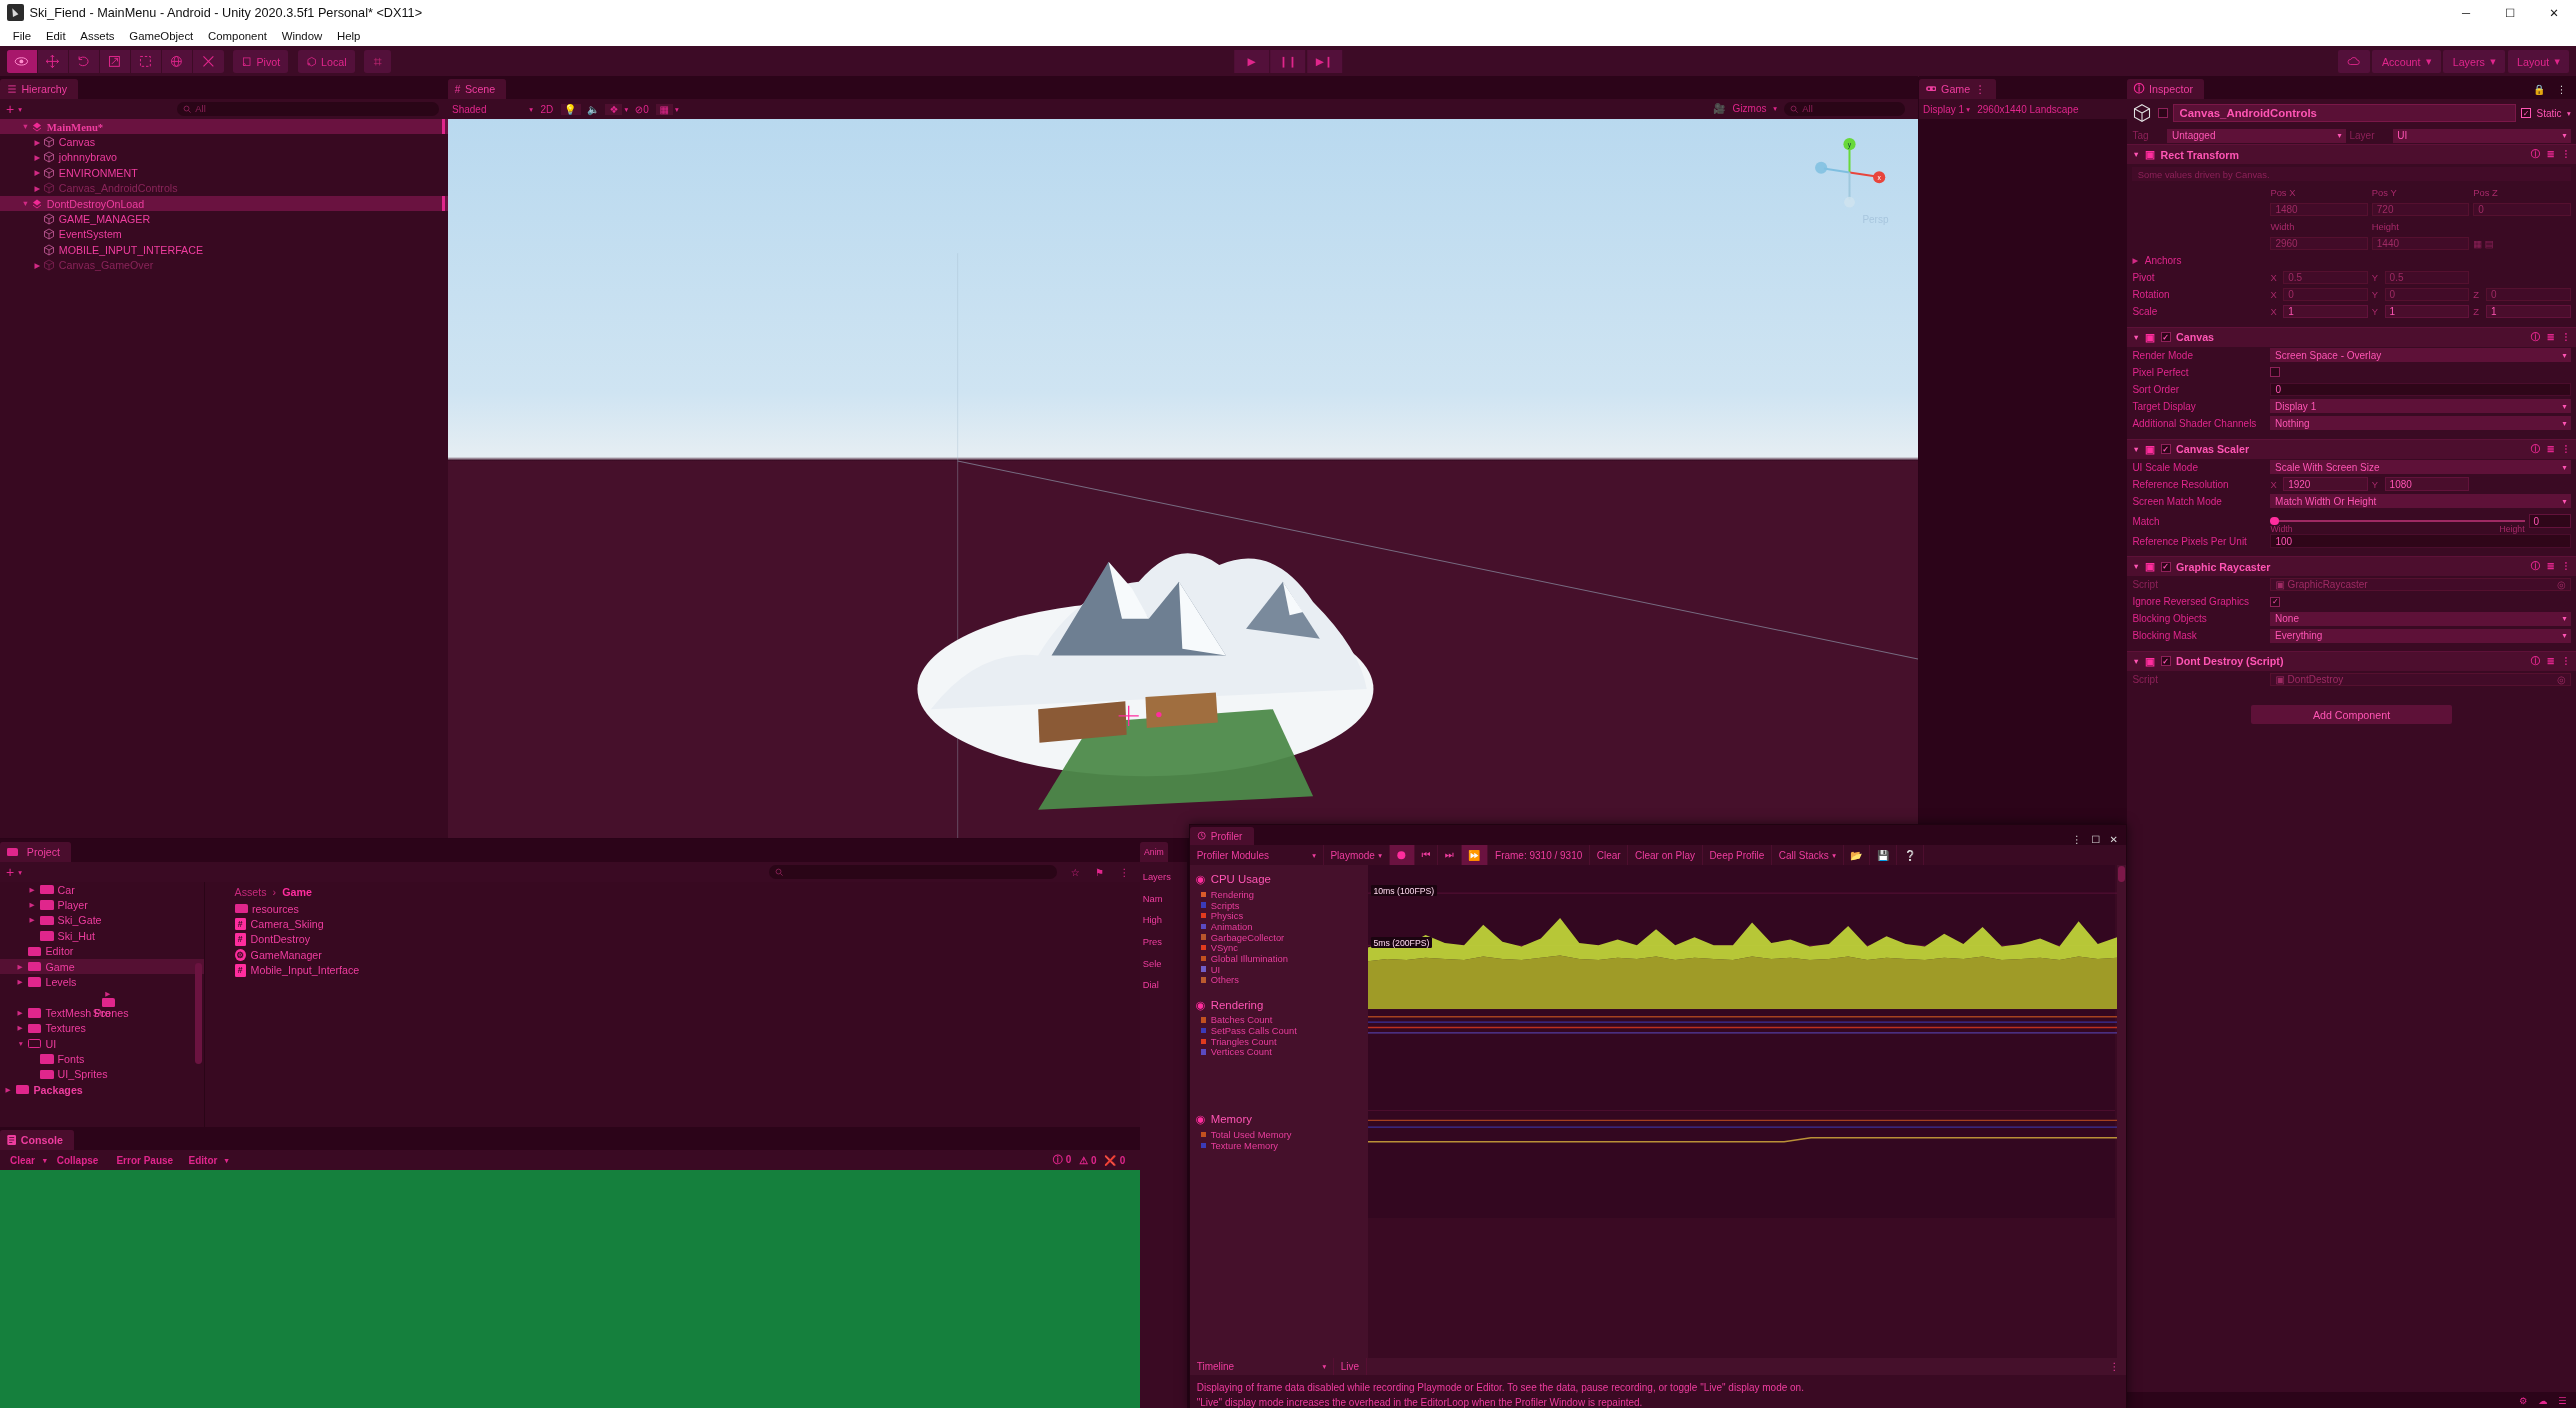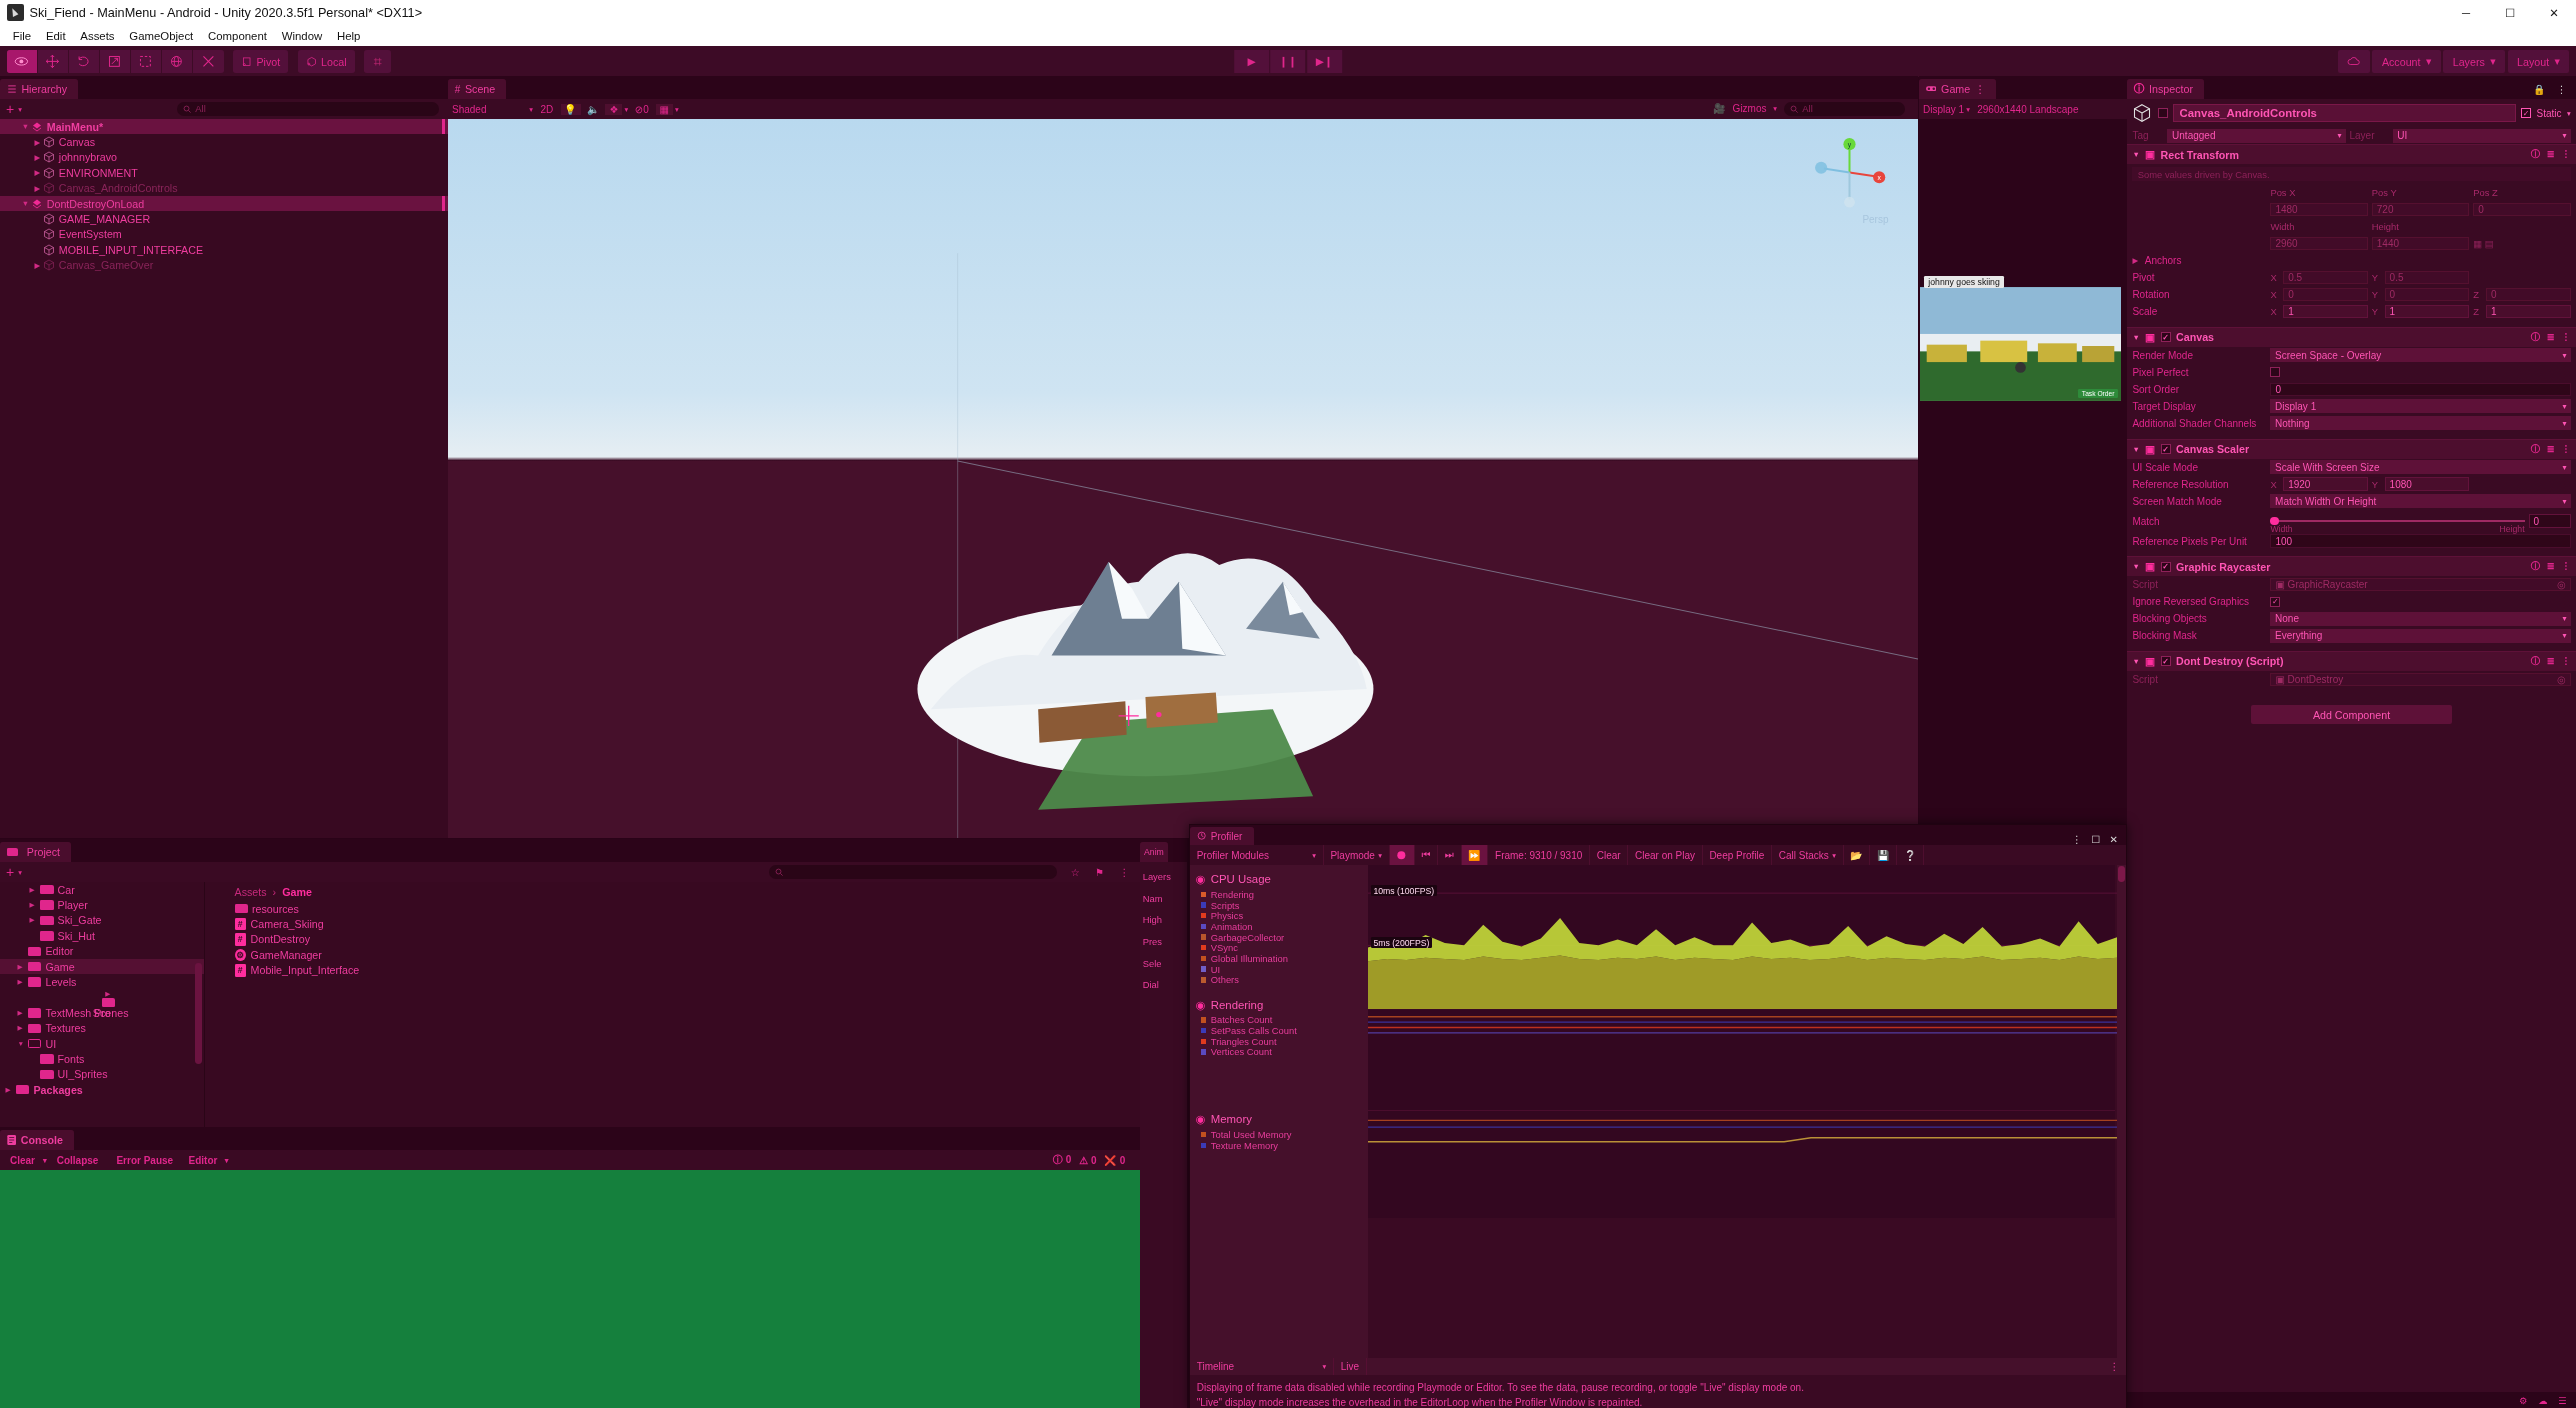--- a/index.html
+++ b/index.html
@@ -330,21 +330,21 @@
     </div>
     <div id="hierarchy-rows">
         <div class="hrow selbar" style="padding-left: 20px;">
           <span class="arrow">▼</span>
           <span class="gico">
             <svg width="12" height="12" viewBox="0 0 24 24" fill="#ff2d9e">
               <path d="M12 3l8 6-8 6-8-6z" opacity="0.9"></path>
               <path d="M4 14l8 6 8-6" fill="none" stroke="#ff2d9e" stroke-width="1.6"></path>
             </svg>
           </span>
-          <span class="lbl" style="font-weight: bold;">MainMenu*</span>
+          <span class="lbl" style="font-weight: bold; font-family: Liberation Serif, serif;">MainMenu*</span>
           <span class="endmark"></span>
         </div>
         <div class="hrow" style="padding-left: 32px;">
           <span class="arrow">▶</span>
           <span class="gico">
             <svg width="12" height="12" viewBox="0 0 24 24" stroke="#e06bb0" stroke-width="1.4" fill="none">
               <path d="M12 2l9 5v10l-9 5-9-5V7z"></path>
               <path d="M12 12l9-5M12 12v10M12 12L3 7"></path>
             </svg>
           </span>
@@ -521,34 +521,20 @@
           </svg>
         <span>Game</span>
         <span class="dots">⋮</span>
       </div>
     </div>
     <div class="ptoolbar">
       <span>Display 1</span>
       <span style="font-size:7.4px">▾</span>
       <span style="margin-left:5.4px;white-space:nowrap">2960x1440 Landscape</span>
     </div>
-    <div class="gamecontent" style="top:211px;height:114px;left:1.3px;width:201px;">
-      <svg width="201" height="114" viewBox="0 0 300 170">
-        <rect width="300" height="170" fill="#8fb9d6"></rect>
-        <rect y="70" width="300" height="100" fill="#e9eef2"></rect>
-        <rect y="96" width="300" height="74" fill="#2f6a2d"></rect>
-        <rect x="10" y="86" width="60" height="26" fill="#c8b23a"></rect>
-        <rect x="90" y="80" width="70" height="32" fill="#d8c242"></rect>
-        <rect x="176" y="84" width="58" height="28" fill="#c8b23a"></rect>
-        <rect x="242" y="88" width="48" height="24" fill="#b9a336"></rect>
-        <circle cx="150" cy="120" r="8" fill="#333"></circle>
-      </svg>
-      <div style="position:absolute;left:4px;top:-10.7px;background:#e8e8e8;color:#111;font-size:8.7px;padding:0.7px 4px;border-radius:1.3px;">johnny goes skiing</div>
-      <div style="position:absolute;right:3.4px;bottom:3.4px;background:#2e8b3a;color:#fff;font-size:6.7px;padding:0.7px 3.4px;border-radius:1.3px;">Task Order</div>
-    </div>
   </div>
 
   <div class="panel" id="inspector">
     <div class="ptabbar">
       <div class="ptab">
         <span style="color:#ff2d9e;font-weight:bold">ⓘ</span>
         <span>Inspector</span>
       </div>
       <div style="margin-left:auto;display:flex;gap:10.7px;padding:0 9.4px 4px 0;color:#d8d8d8;font-size:10px;">
         <span>🔒</span>

